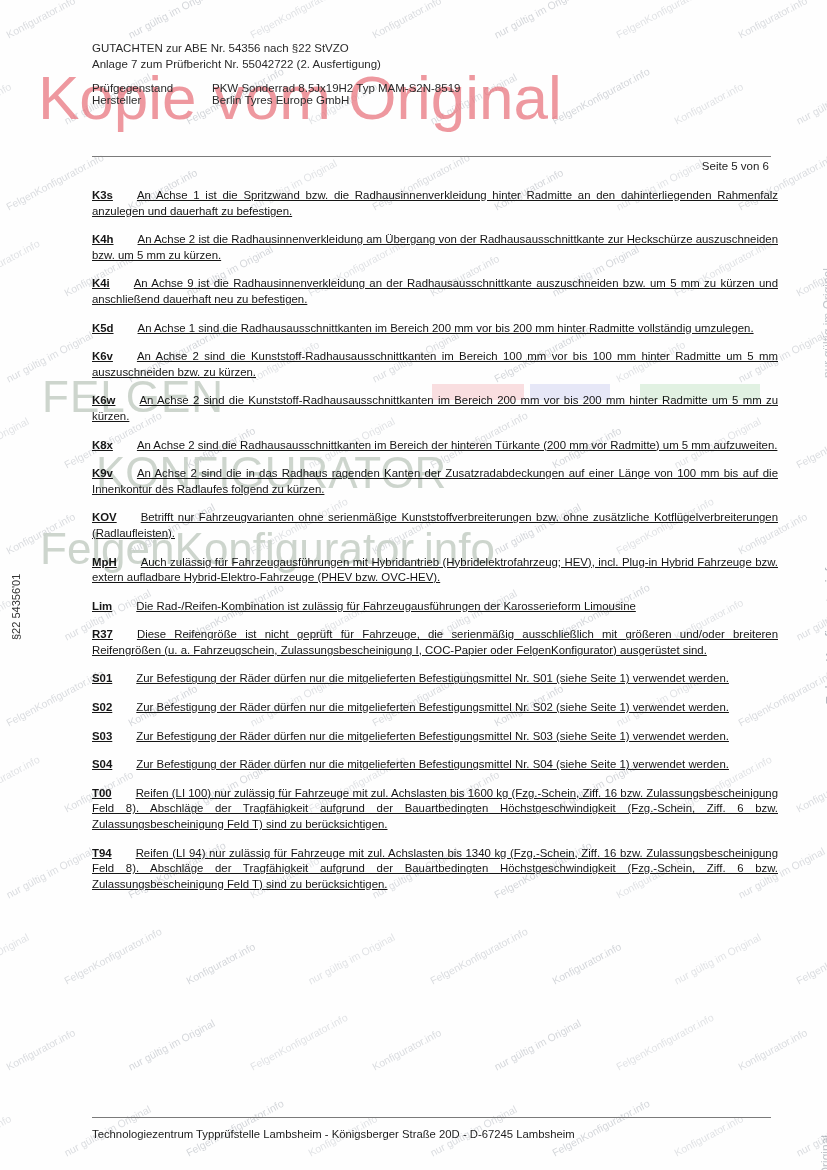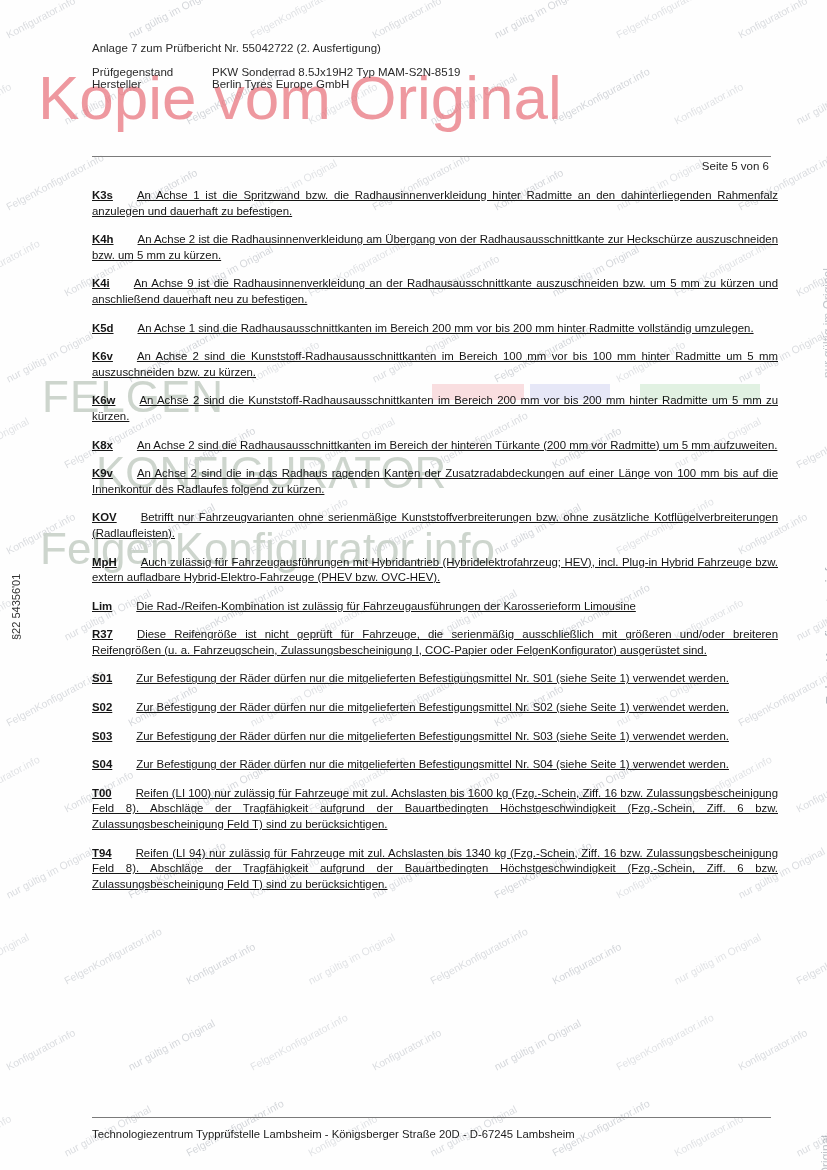--- a/index.html
+++ b/index.html
@@ -331,20 +331,21 @@
   <div class="wm-big wm-felgen1">FELGEN</div>
   <div class="wm-big wm-felgen2">KONFIGURATOR</div>
   <div class="wm-big wm-felgen3">FelgenKonfigurator.info</div>
   <div class="wm-side-right">www.FelgenKonfigurator.info</div>
   <div class="wm-side-right2">nur gültig im Original</div>
   <div class="wm-side-right3">im Original</div>
 
   <div class="content">
 
     <div class="hdr">
+      <div class="hdr-line">GUTACHTEN zur ABE Nr. 54356 nach §22 StVZO</div>
       <div class="hdr-line">Anlage 7 zum Prüfbericht Nr. 55042722 (2. Ausfertigung)</div>
       <div style="height:8px"></div>
       <div class="hdr-row">
         <span class="hdr-lbl">Prüfgegenstand</span>
         <span>PKW Sonderrad 8.5Jx19H2 Typ MAM-S2N-8519</span>
       </div>
       <div class="hdr-row">
         <span class="hdr-lbl">Hersteller</span>
         <span>Berlin Tyres Europe GmbH</span>
       </div>

